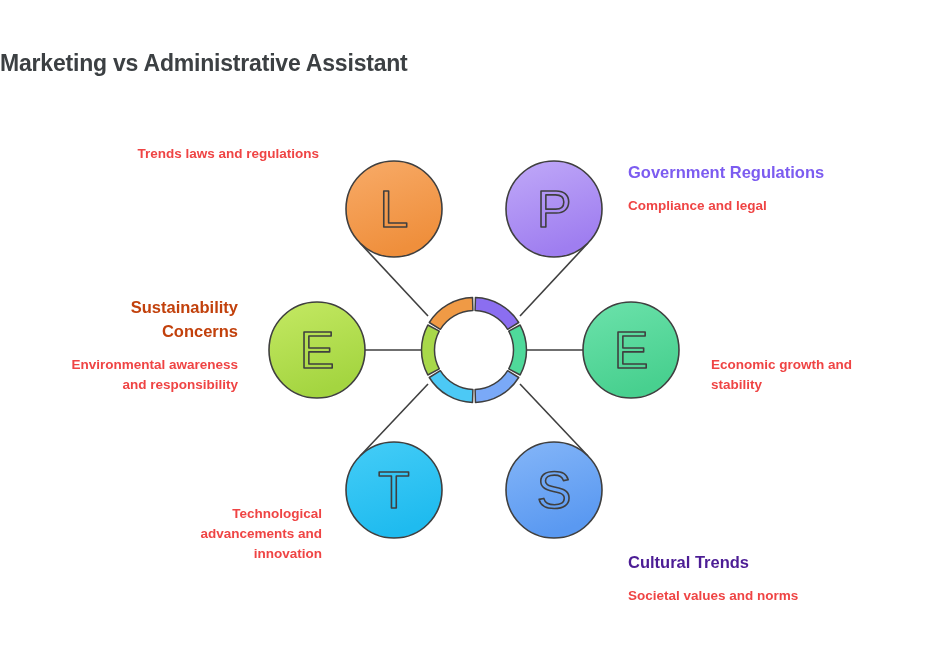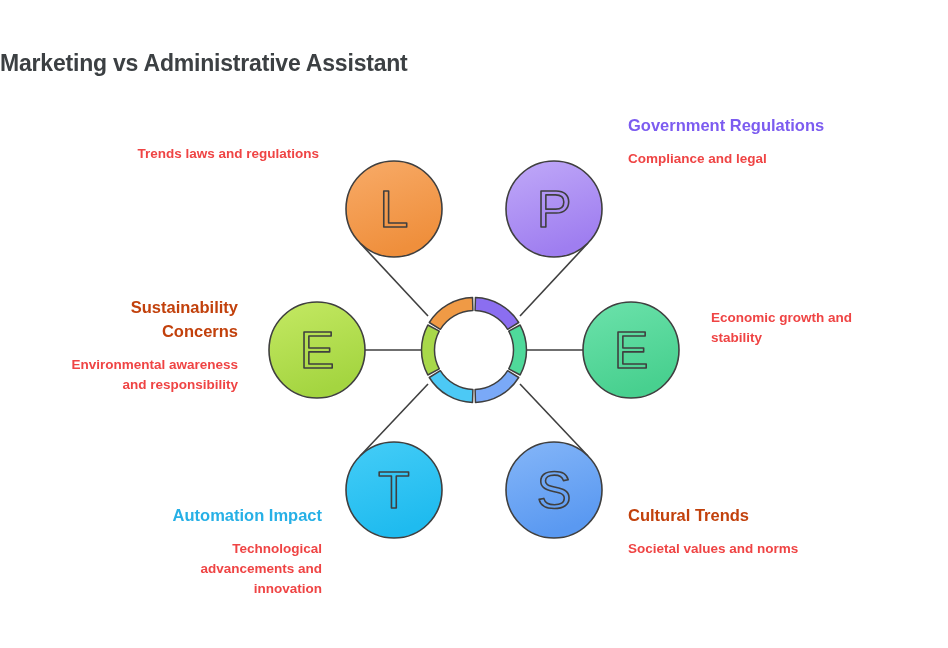--- a/index.html
+++ b/index.html
@@ -35,21 +35,21 @@
     top: 0;
     width: 948px;
     height: 648px;
   }
 
   
   .label-block {
     position: absolute;
   }
   .label-block.align-right { text-align: right; }
-  .label-block.align-left  { text-align: left; }
+  .label-block.align-left  { text-align: left; margin-top: 47px; }
 
   .label-title {
     font-size: 16.5px;
     font-weight: bold;
     line-height: 1.45;
     margin: 0 0 11px 0;
   }
   .label-desc {
     font-size: 13.5px;
     font-weight: bold;
@@ -163,20 +163,19 @@
 <div class="label-block align-right" id="blk-sustain">
   <p class="label-title" style="color: #c2410c;">Sustainability Concerns</p>
   <p class="label-desc">Environmental awareness and responsibility</p>
 </div>
 
 <div class="label-block align-left" id="blk-market">
   <p class="label-desc">Economic growth and stability</p>
 </div>
 
 <div class="label-block align-right" id="blk-automation">
-  <p class="label-title" style="color: rgb(38, 176, 230);">Automation Impact</p>
   <p class="label-desc">Technological advancements and innovation</p>
 </div>
 
 <div class="label-block align-left" id="blk-cultural">
-  <p class="label-title" style="color: #c2410c;">Cultural Trends</p>
+  <p class="label-title" style="color: #4c1d95;">Cultural Trends</p>
   <p class="label-desc">Societal values and norms</p>
 </div>
 
 </body></html>

